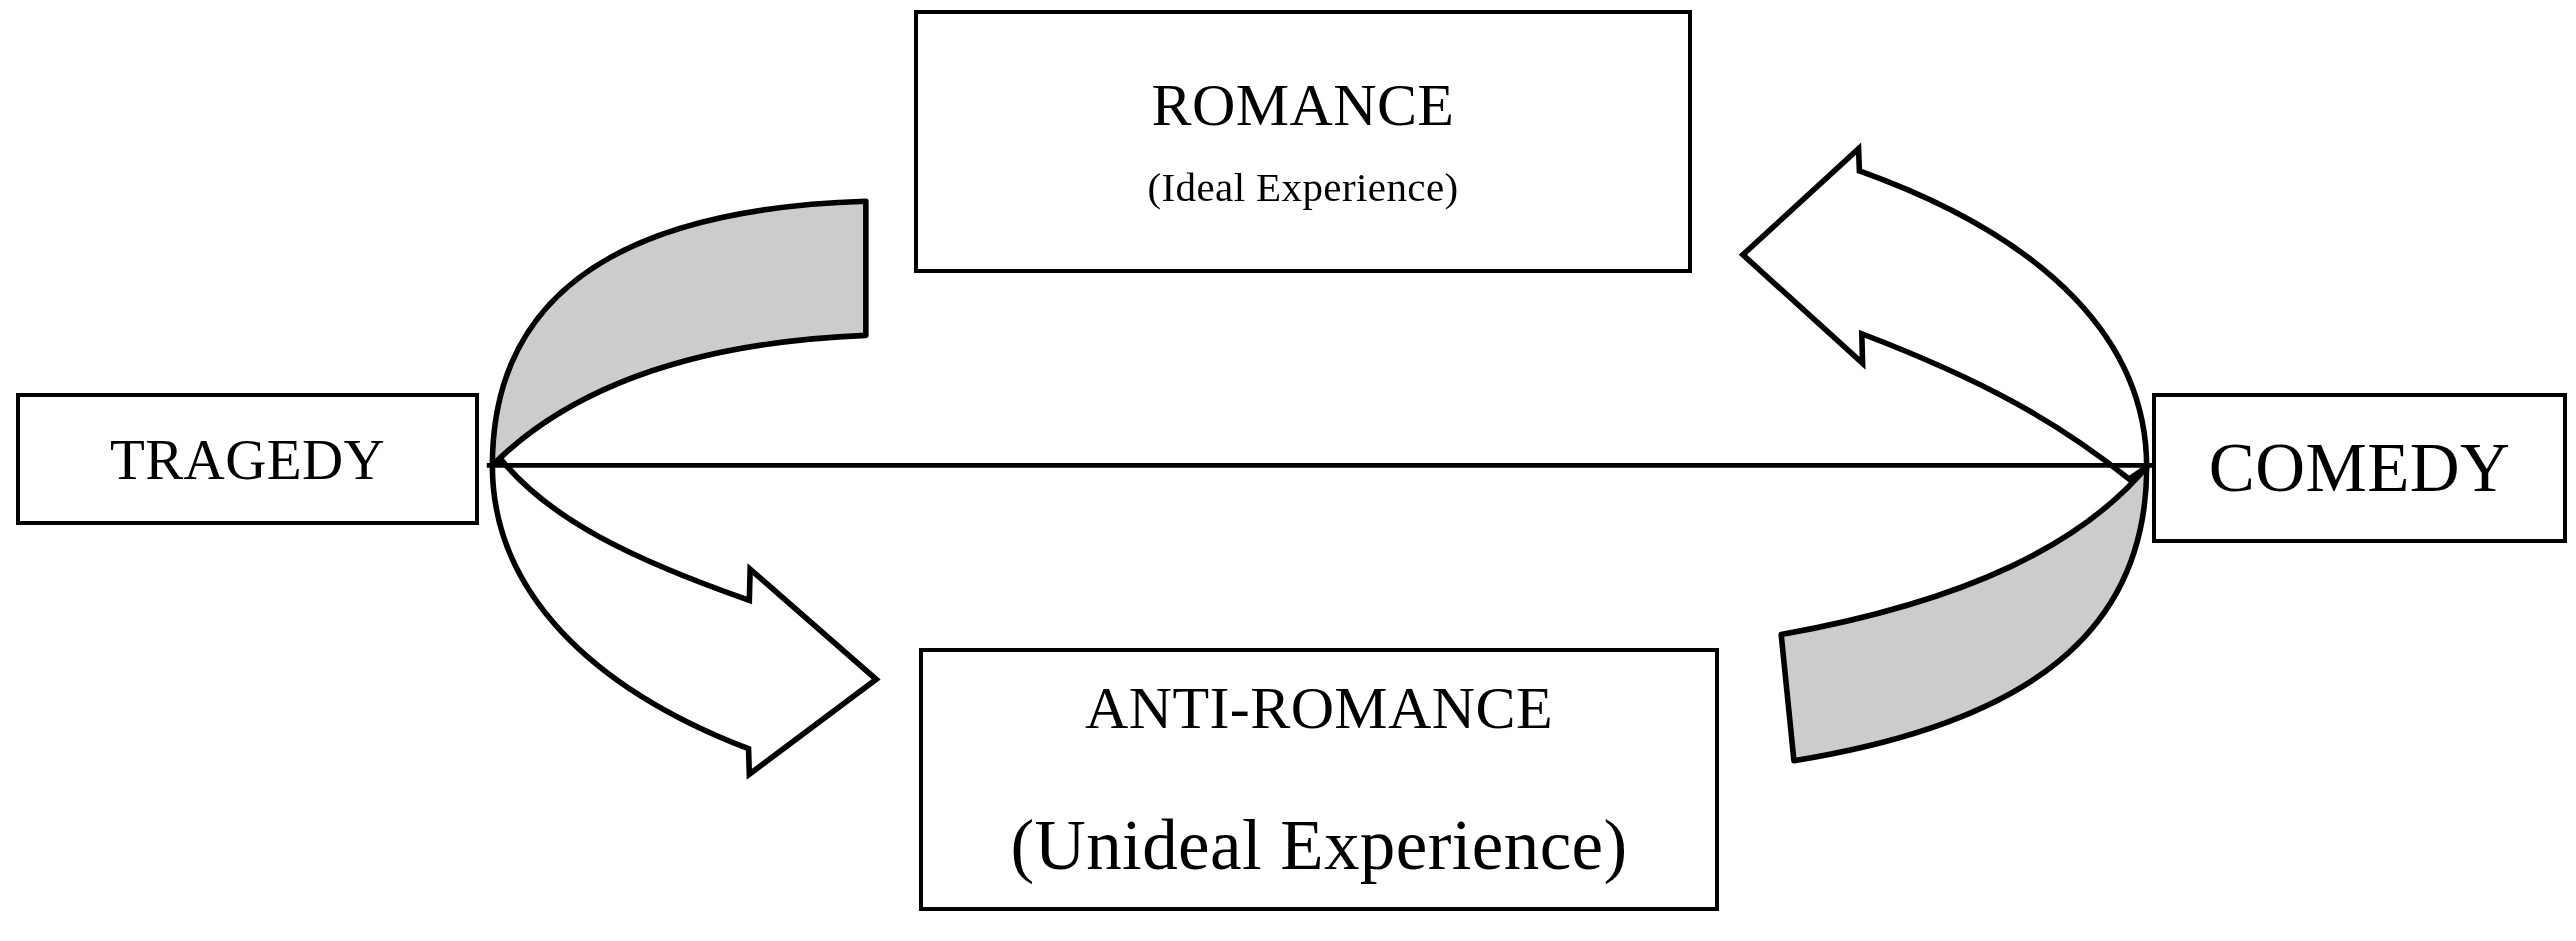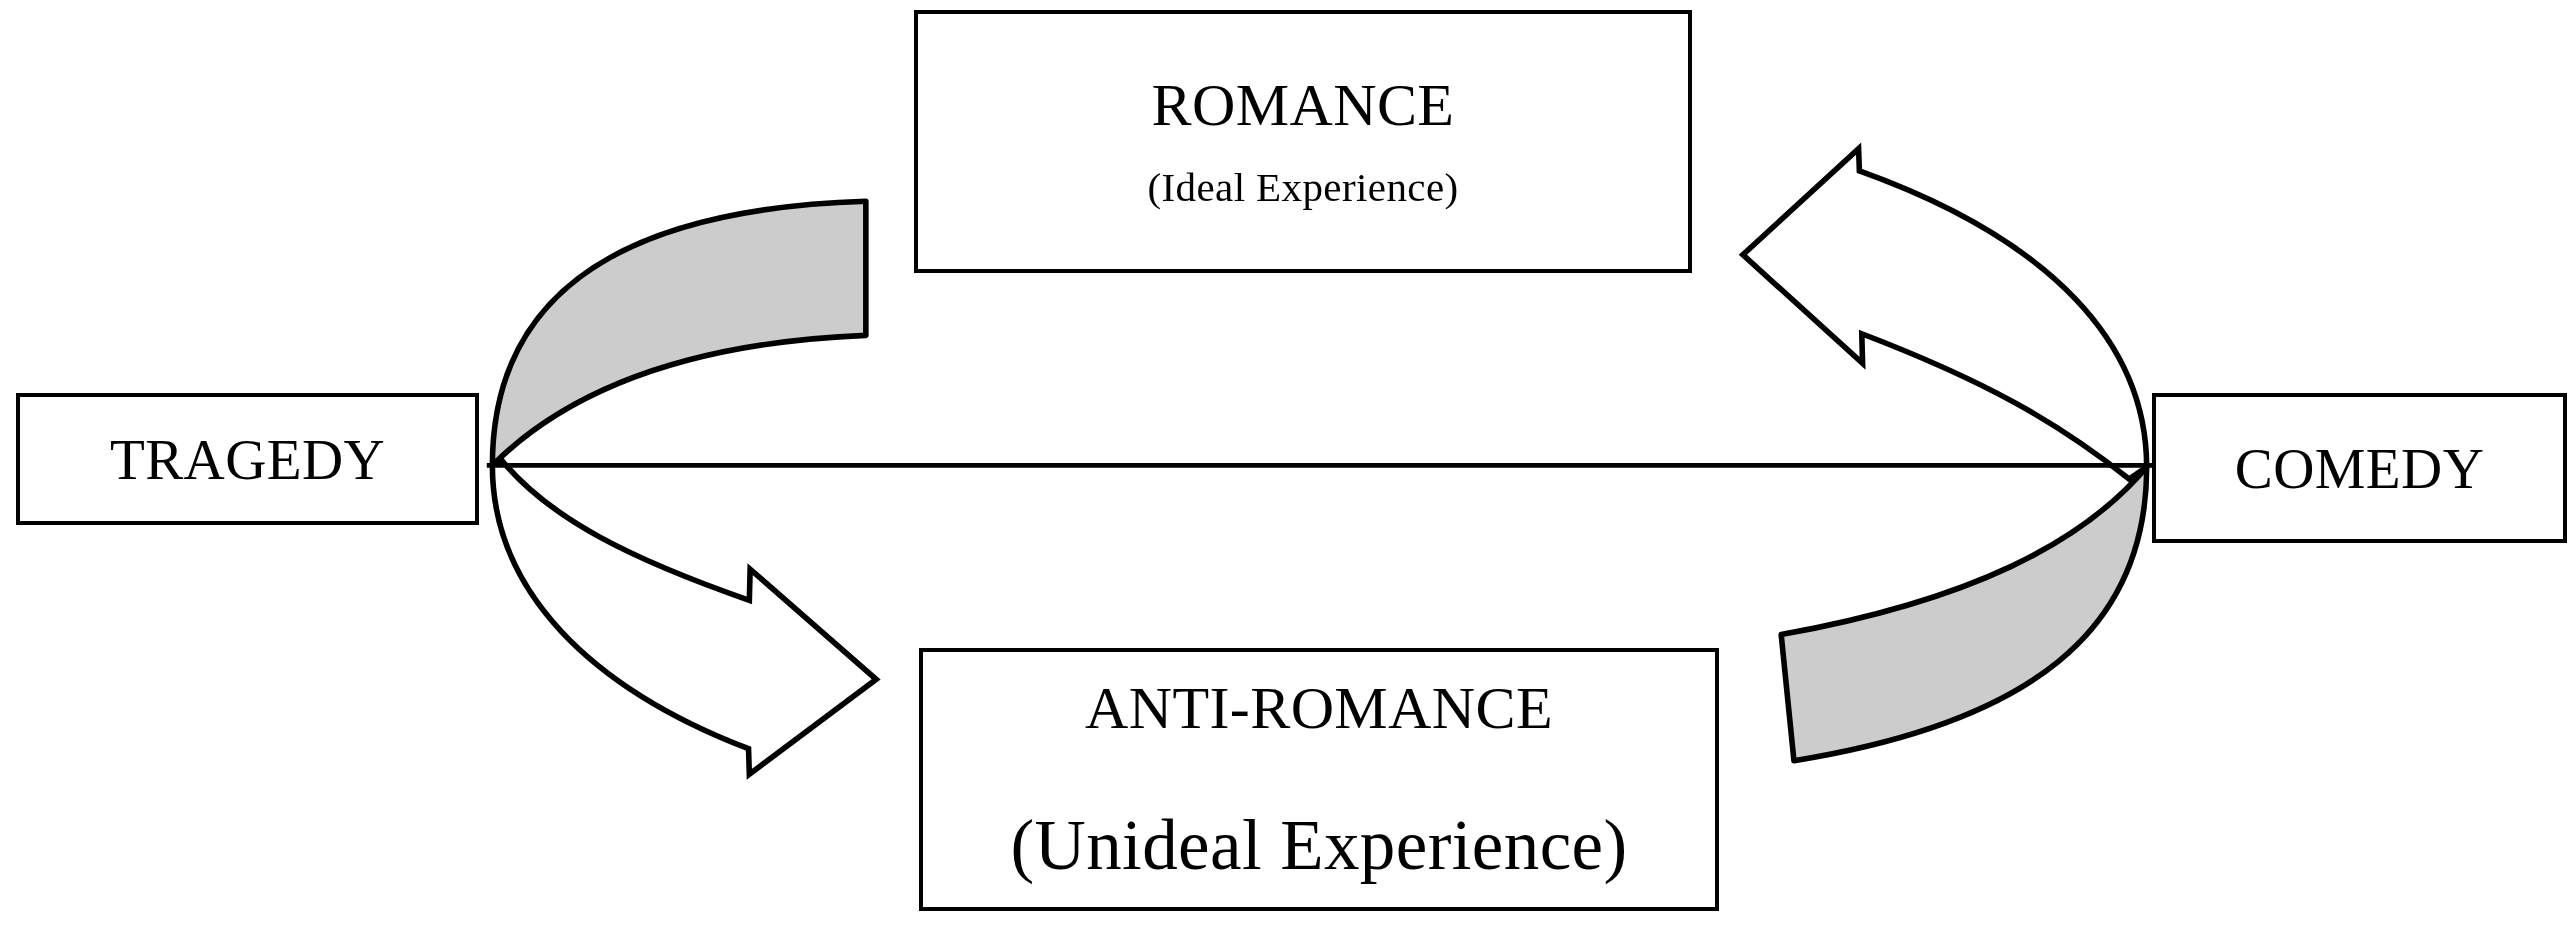--- a/index.html
+++ b/index.html
@@ -91,21 +91,21 @@
     line-height: 1.0;
   }
   
   #box-comedy {
     left: 2152px;
     top: 393px;
     width: 415px;
     height: 150px;
   }
   #box-comedy .title {
-    font-size: 57px;
+    font-size: 69px;
     line-height: 1.0;
   }
 </style>
 </head>
 <body>
 
 <div id="stage">
 
   <svg id="diagram-svg" viewBox="0 0 3228 1180" xmlns="http://www.w3.org/2000/svg">
 

